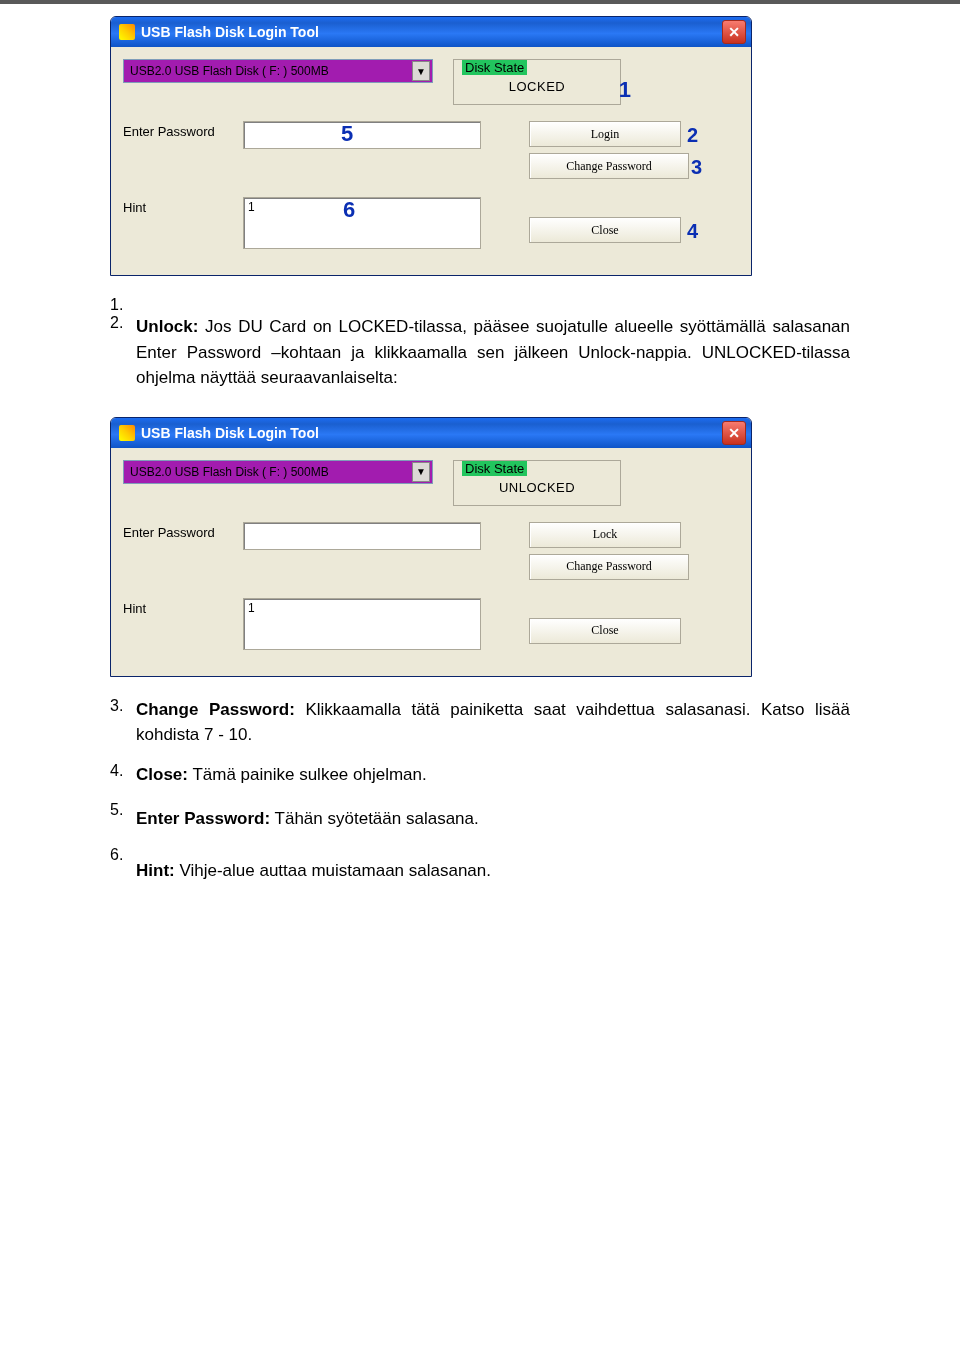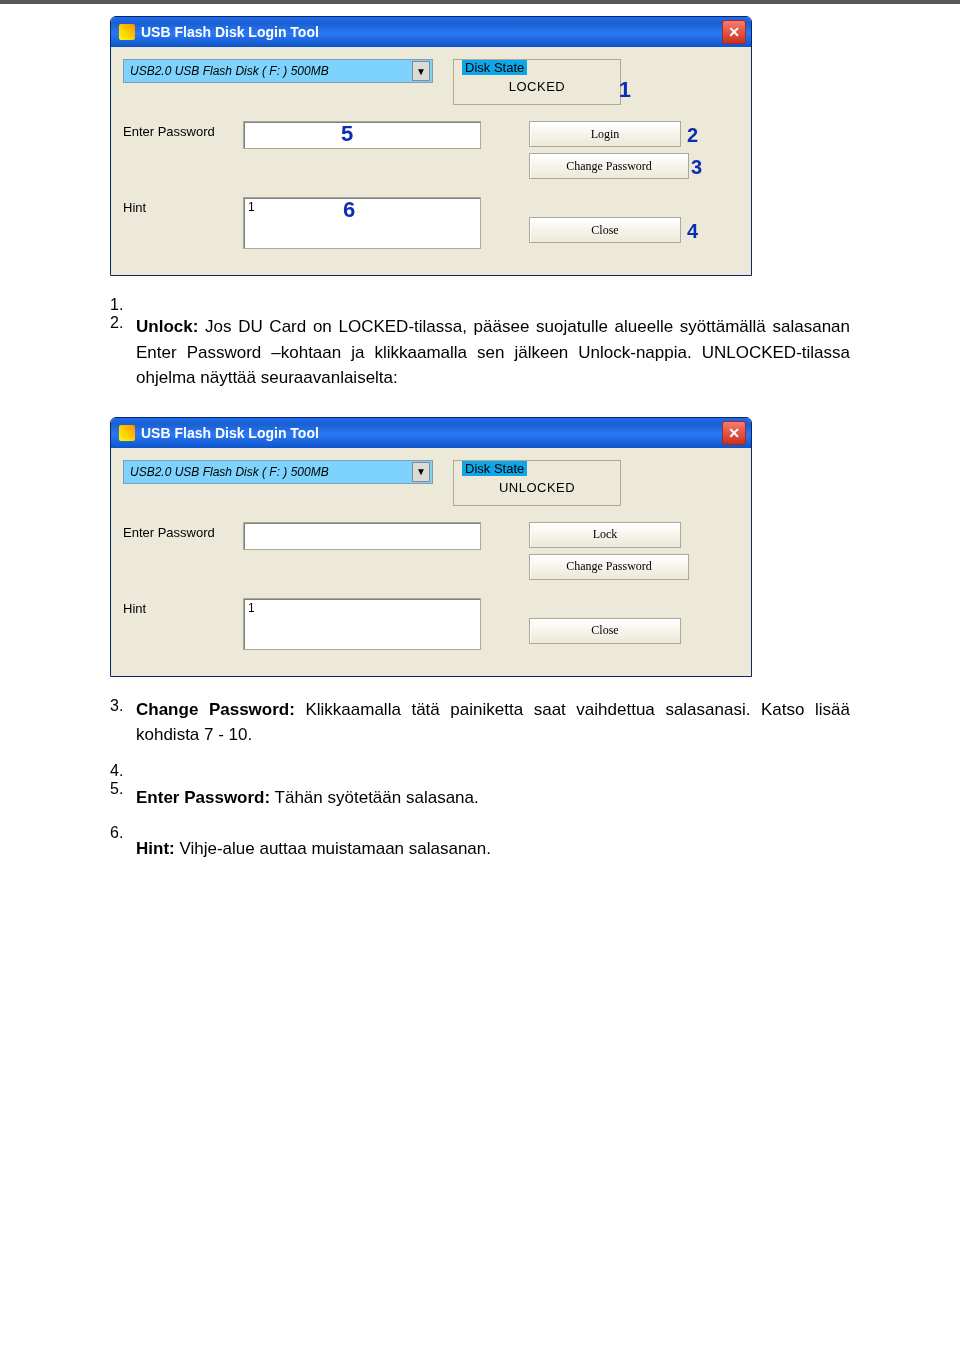--- a/index.html
+++ b/index.html
@@ -63,44 +63,43 @@
   }
   .row {
     display:flex;
     align-items:flex-start;
     margin-bottom: 8px;
   }
   .xp-dropdown {
     flex: 0 0 300px;
     height: 22px;
     border: 1px solid #7f9db9;
-    background:#7dd3fc;
+    background:#a21caf;
     display:flex;
     align-items:center;
     padding: 0 2px 0 6px;
     font-size:12px;
-    font-style:italic;
   }
   .xp-dropdown .dd-text { flex:1; }
   .xp-dropdown .dd-btn {
     width:16px; height:18px;
     background:#dcdad5;
     border:1px solid #888;
     display:flex;align-items:center;justify-content:center;
     font-size:10px;
   }
   .fieldset {
     border:1px solid #aca899;
     padding: 4px 8px 10px 8px;
     margin-left: 20px;
     width: 150px;
     font-size:13px;
   }
   .fieldset .legend {
-    background:#0ea5e9;
+    background:#22c55e;
     display:inline-block;
     padding:0 3px;
     margin-top:-12px;
     position:relative;
     top:-4px;
   }
   .fieldset .state-val {
     text-align:center;
     margin-top:0;
     letter-spacing:0.5px;
@@ -302,20 +301,23 @@
 
   <div class="body-text">
     <div class="item">
       <span class="num">3.</span>
       <p class="txt" style="margin-top:0;">
         <b>Change Password:</b><span> Klikkaamalla tätä painiketta saat vaihdettua salasanasi. Katso lisää kohdista 7 - 10.</span>
       </p>
     </div>
     <div class="item">
       <span class="num">4.</span>
+      <p class="txt" style="margin-top:0;">
+        <b>Close:</b><span> Tämä painike sulkee ohjelman.</span>
+      </p>
     </div>
     <div class="item">
       <span class="num">5.</span>
       <p class="txt" style="margin-top:5px;">
         <b>Enter Password:</b><span> Tähän syötetään salasana.</span>
       </p>
     </div>
     <div class="item">
       <span class="num">6.</span>
       <p class="txt" style="margin-top:12px;">

